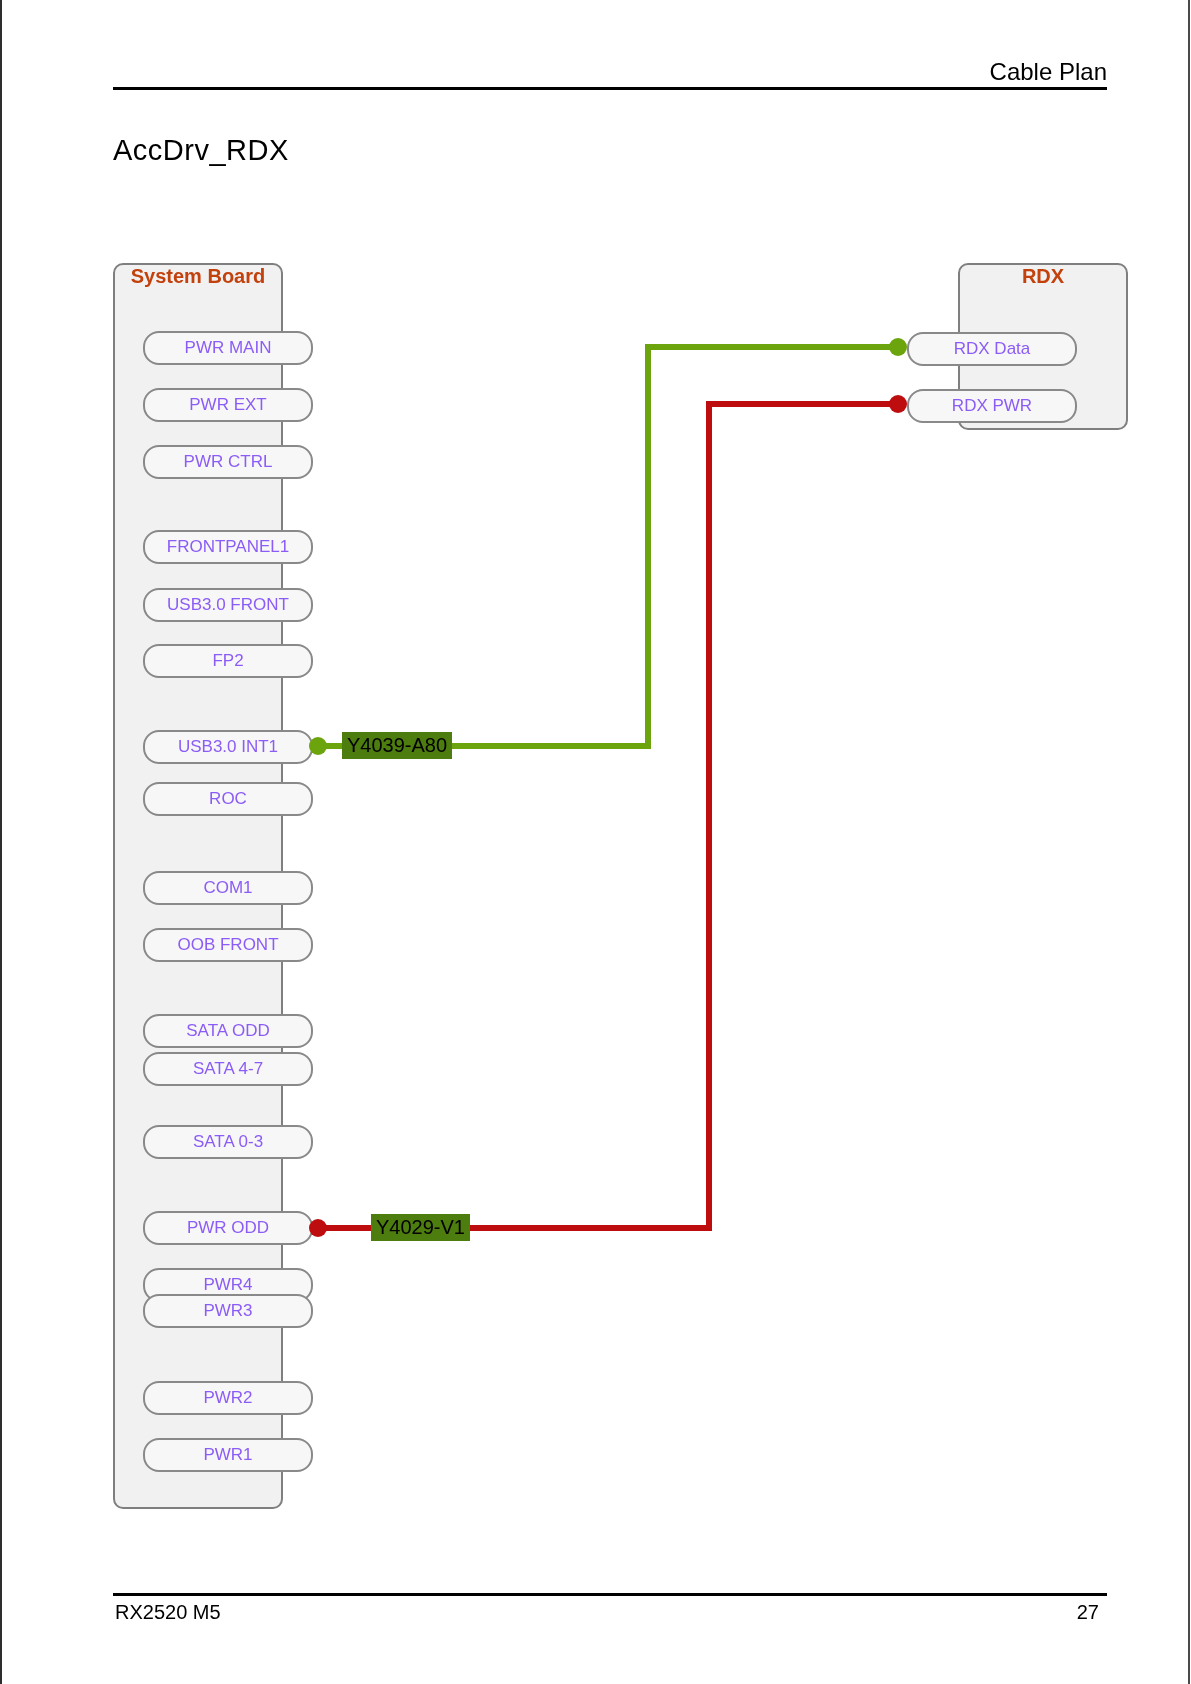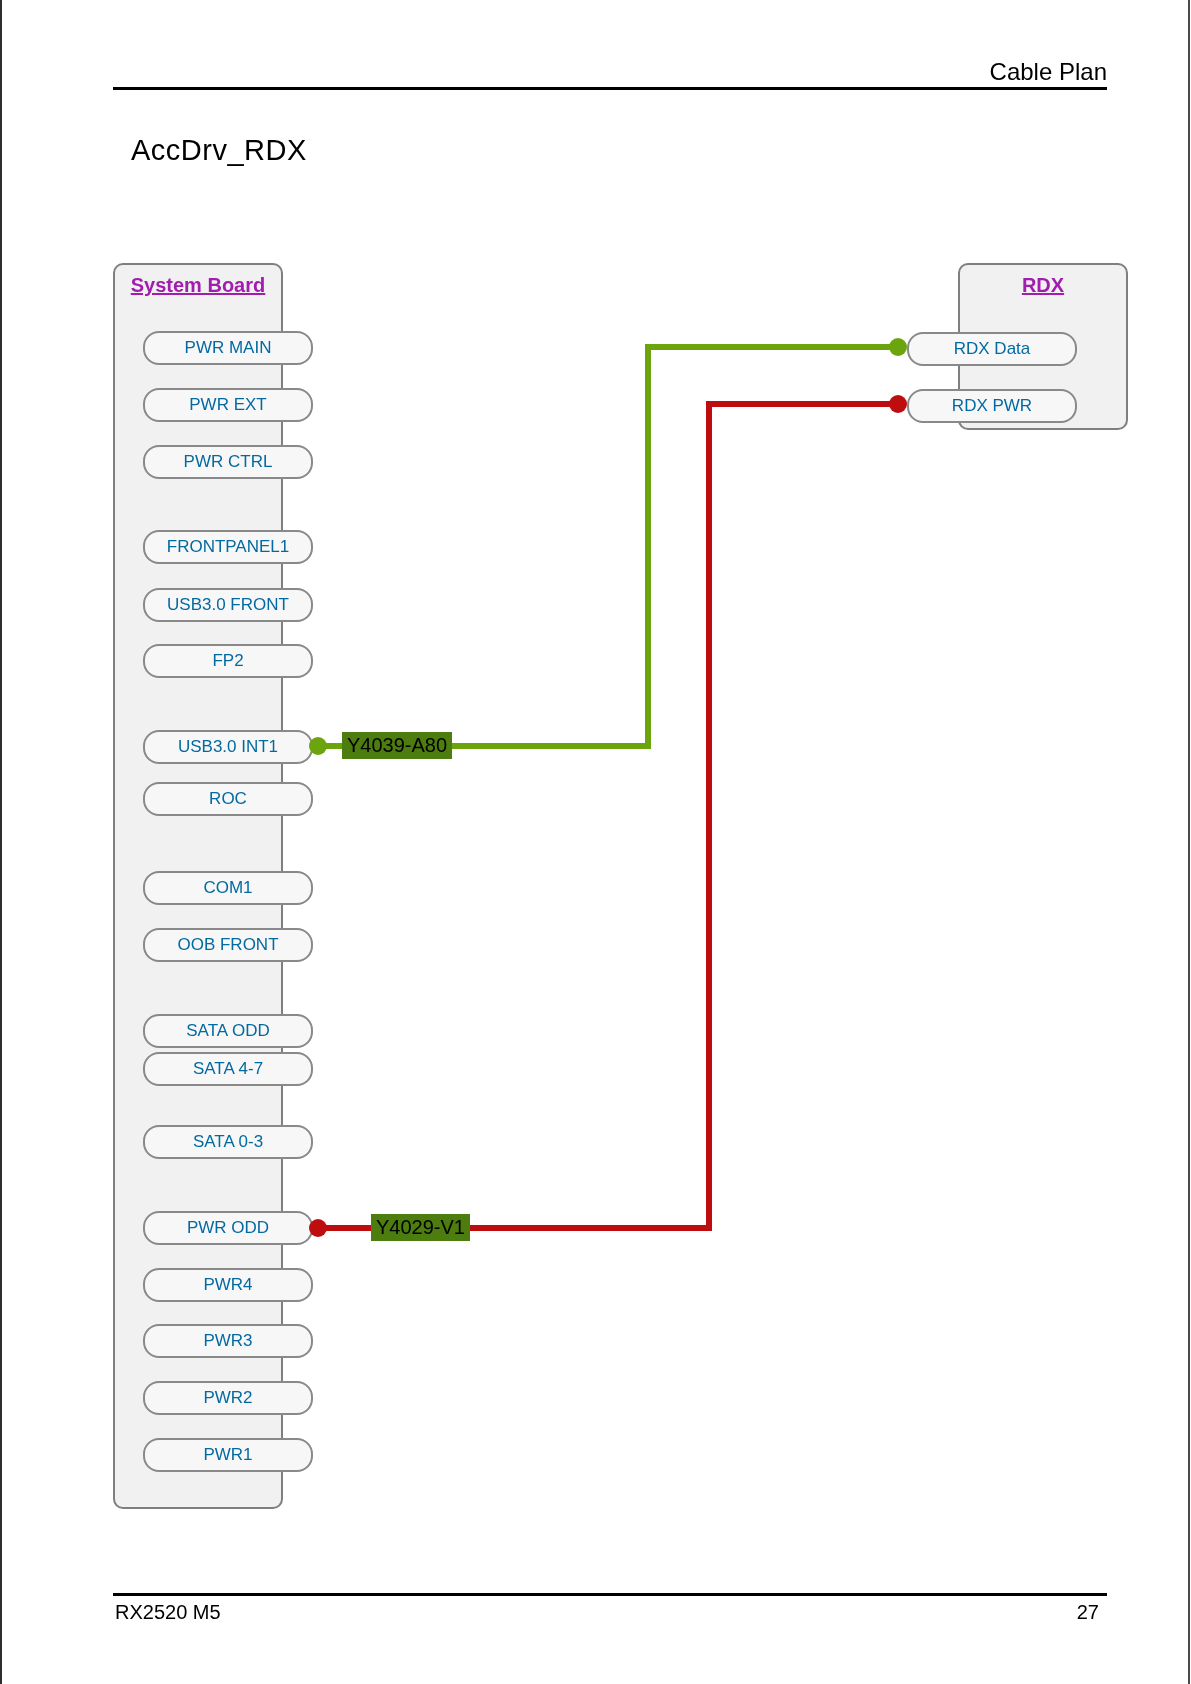--- a/index.html
+++ b/index.html
@@ -8,43 +8,43 @@
     font-family:"Liberation Sans", sans-serif; color:#000;
   }
   
   .page-edge { position:absolute; top:0; height:1684px; }
   .page-edge.left  { left:0;  width:2px; background:#2e2e2e; }
   .page-edge.right { left:1188px; width:2px; background:#4a4a4a; }
 
   
   .header-title { position:absolute; top:60px; left:113px; width:994px; text-align:right; font-size:24px; line-height:24px; }
   .header-rule  { position:absolute; top:87px; left:113px; width:994px; height:3px; background:#000; }
-  .doc-title    { position:absolute; top:132px; left:113px; font-size:29px; line-height:36px; letter-spacing:0.5px;margin-left:18px; }
+  .doc-title    { position:absolute; top:132px; left:113px; font-size:29px; line-height:36px; letter-spacing:0.5px; }
   .footer-rule  { position:absolute; top:1593px; left:113px; width:994px; height:3px; background:#000; }
   .footer-left  { position:absolute; top:1601px; left:115px; font-size:20px; }
   .footer-page  { position:absolute; top:1601px; left:113px; width:986px; text-align:right; font-size:20px; }
 
   
   .node-box {
     position:absolute; box-sizing:border-box;
     background:var(--box-fill); border:2.5px solid var(--box-border);
     border-radius:10px; z-index:1;
   }
   .node-box.system-board { left:113px; top:263px; width:170px; height:1246px; }
   .node-box.rdx          { left:958px; top:263px; width:170px; height:167px; }
-  .node-title { margin-top:9px; text-align:center; font-size:20px; font-weight:bold; color:#a21caf;text-decoration:underline; }
+  .node-title { text-align:center; font-size:20px; font-weight:bold; color:#c2410c; }
 
   
   .pill {
     position:absolute; box-sizing:border-box; z-index:2;
     width:170px; height:34px;
     background:var(--pill-fill); border:2px solid var(--pill-border);
     border-radius:16px;
     display:flex; align-items:center; justify-content:center;
-    font-size:17px; color:#0369a1; white-space:nowrap;
+    font-size:17px; color:#8b5cf6; white-space:nowrap;
   }
   .pill.board { left:143px; }
   .pill.rdx-side { left:907px; }
 
   
   .cable-h, .cable-v { position:absolute; z-index:3; }
   .cable-h { height:6px; }
   .cable-v { width:6px; }
   .cable.green .cable-h, .cable.green .cable-v { background:var(--cable-green); }
   .cable.red   .cable-h, .cable.red   .cable-v { background:var(--cable-red); }
@@ -78,21 +78,21 @@
 <div class="pill board" style="top:644px">FP2</div>
 <div class="pill board" style="top:730px">USB3.0 INT1</div>
 <div class="pill board" style="top:782px">ROC</div>
 <div class="pill board" style="top:871px">COM1</div>
 <div class="pill board" style="top:928px">OOB FRONT</div>
 <div class="pill board" style="top:1014px">SATA ODD</div>
 <div class="pill board" style="top:1052px">SATA 4-7</div>
 <div class="pill board" style="top:1125px">SATA 0-3</div>
 <div class="pill board" style="top:1211px">PWR ODD</div>
 <div class="pill board" style="top:1268px">PWR4</div>
-<div class="pill board" style="top:1324px">PWR3</div>
+<div class="pill board" style="top:1294px">PWR3</div>
 <div class="pill board" style="top:1381px">PWR2</div>
 <div class="pill board" style="top:1438px">PWR1</div>
 
 <div class="node-box rdx">
   <div class="node-title">RDX</div>
 </div>
 <div class="pill rdx-side" style="top:332px">RDX Data</div>
 <div class="pill rdx-side" style="top:389px">RDX PWR</div>
 
 <div class="cable green">

